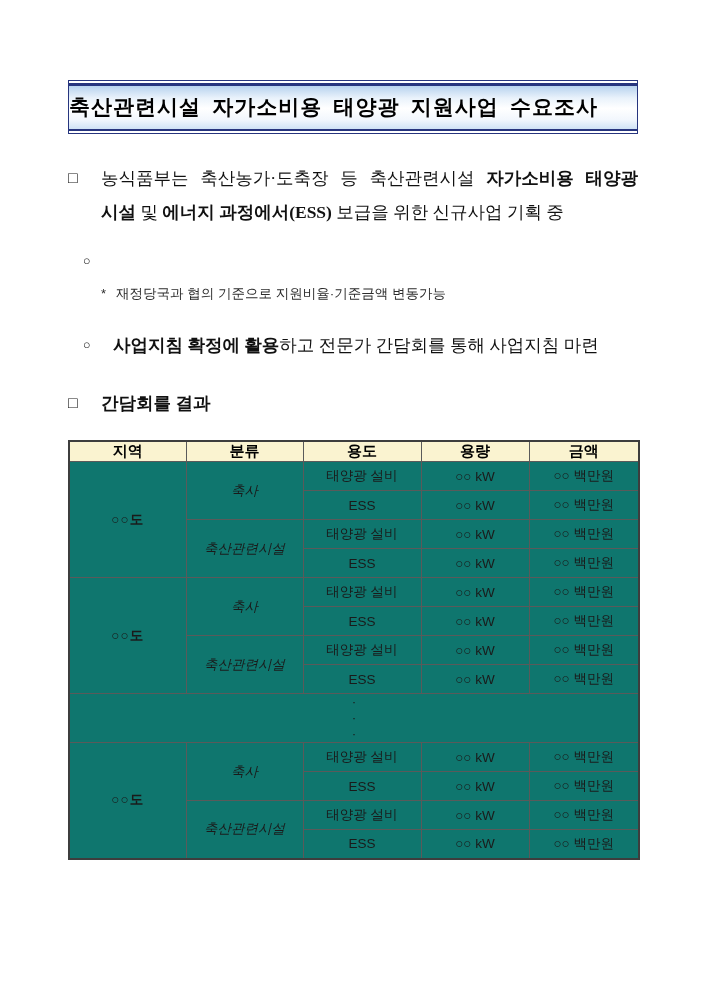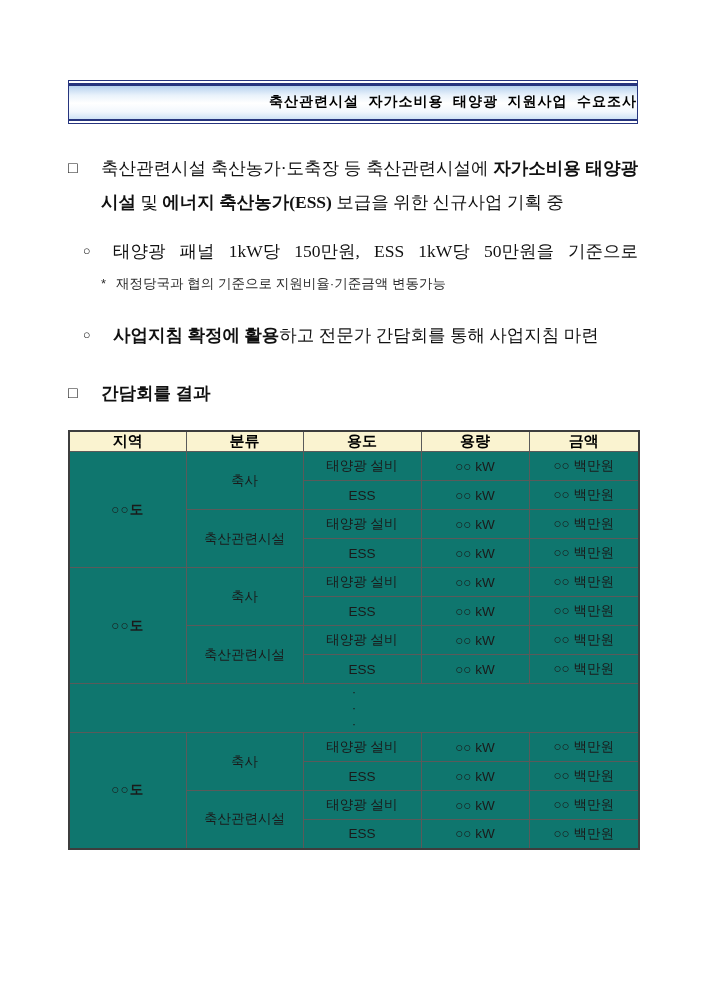--- a/index.html
+++ b/index.html
@@ -20,23 +20,23 @@
     border-top: 1px solid #27357e;
     border-bottom: 1px solid #27357e;
     border-left: 1px solid #27357e;
     border-right: 1px solid #27357e;
     padding: 2px 0;
   }
   .title-inner {
     border-top: 3px solid #27357e;
     border-bottom: 2px solid #27357e;
     background: linear-gradient(180deg, #b7d2ee 0%, #e9f2fb 28%, #ffffff 52%, #f2f7fd 78%, #cfe2f5 100%);
-    text-align: right;
+    text-align: left;
     padding: 7px 0 8px 0;
-    font-size: 14px;
+    font-size: 21px;
     font-weight: bold;
     letter-spacing: 1px;
     word-spacing: 5px;
     color: #000;
   }
 
   
   .para { display: flex; }
   .para .bullet { flex: 0 0 auto; text-align: left; }
   .para .lines { flex: 1 1 auto; }
@@ -90,21 +90,21 @@
     font-weight: bold;
     color: #000;
   }
   table.survey td {
     height: 29px;
     font-size: 13.5px;
     color: #1a1a1a;
     background: #0f766e;
   }
   td.region-cell { font-size: 14.5px; letter-spacing: 1px; }
-  td.category-cell { font-size: 13.5px; }
+  td.category-cell { font-size: 13.5px; font-style: italic; }
   td.dots-cell {
     height: 58px;
     font-size: 13px;
     line-height: 16px;
     white-space: pre-line;
     color: #333;
   }
 </style>
 </head>
 <body>
@@ -113,28 +113,27 @@
   <div class="content">
 
     <div class="title-outer">
       <div class="title-inner">축산관련시설 자가소비용 태양광 지원사업 수요조사</div>
     </div>
 
     <div id="paragraphs">
         <div class="para level1">
           <span class="bullet">□</span>
           <div class="lines">
-            <div class="line just"><span>축산관련시설 축산농가·도축장 등 축산관련시설에 </span><span class="b">자가소비용 태양광</span></div>
-            <div class="line"><span class="b">시설</span><span> 및 </span><span class="b">에너지 축산농가(ESS)</span><span> 보급을 위한 신규사업 기획 중</span></div>
+            <div class="line just"><span>농식품부는 축산농가·도축장 등 축산관련시설 </span><span class="b">자가소비용 태양광</span></div>
+            <div class="line"><span class="b">시설</span><span> 및 </span><span class="b">에너지 과정에서(ESS)</span><span> 보급을 위한 신규사업 기획 중</span></div>
           </div>
         </div>
         <div class="para level2">
           <span class="bullet">○</span>
           <div class="lines">
-            <div class="line just"><span>태양광 패널 1kW당 150만원, ESS 1kW당 50만원을 기준으로</span></div>
           </div>
         </div>
         <div class="para footnote">
           <span class="bullet">*</span>
           <div class="lines">
             <div class="line"><span>재정당국과 협의 기준으로 지원비율·기준금액 변동가능</span></div>
           </div>
         </div>
         <div class="para level2 spaced">
           <span class="bullet">○</span>

